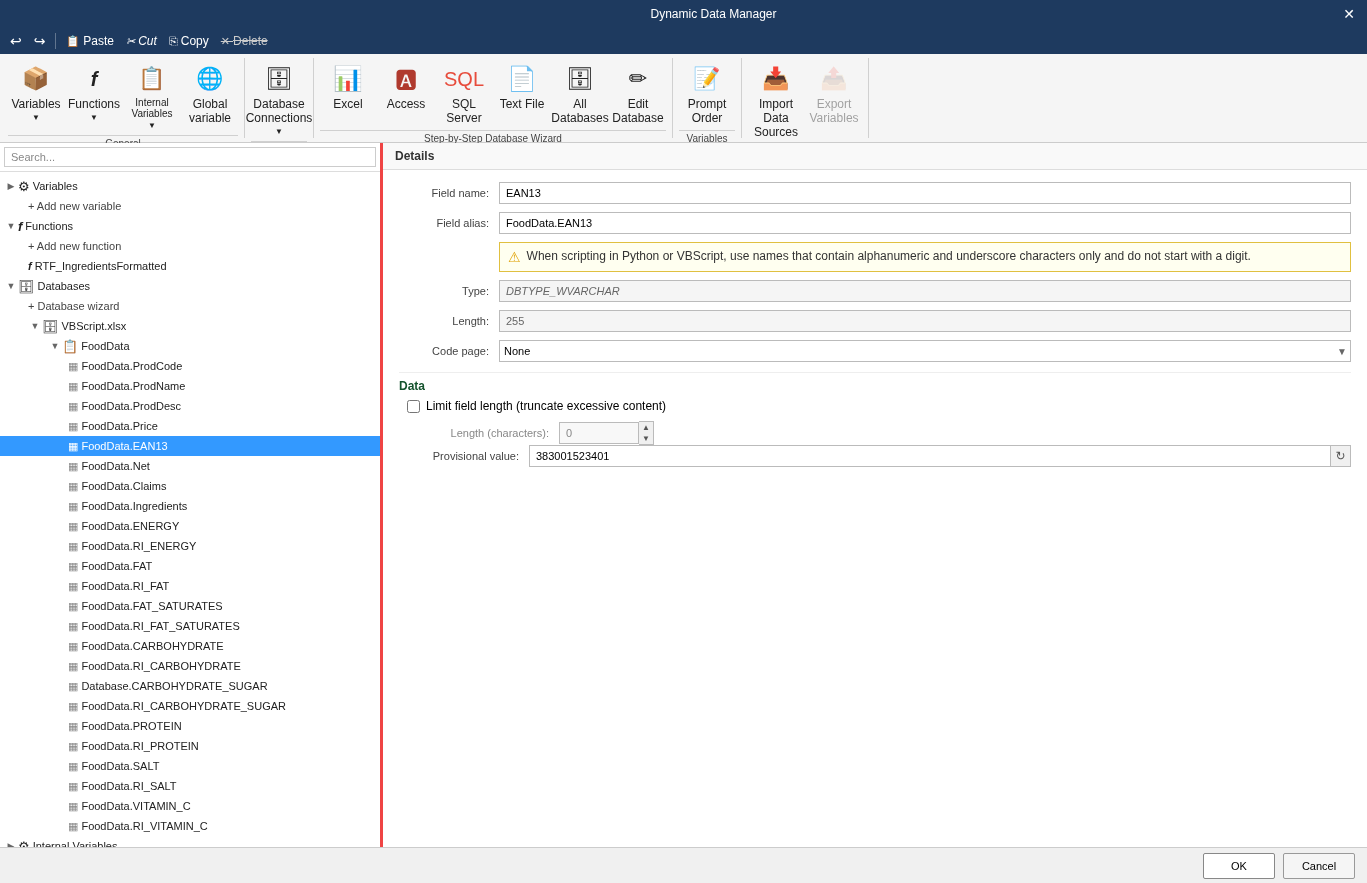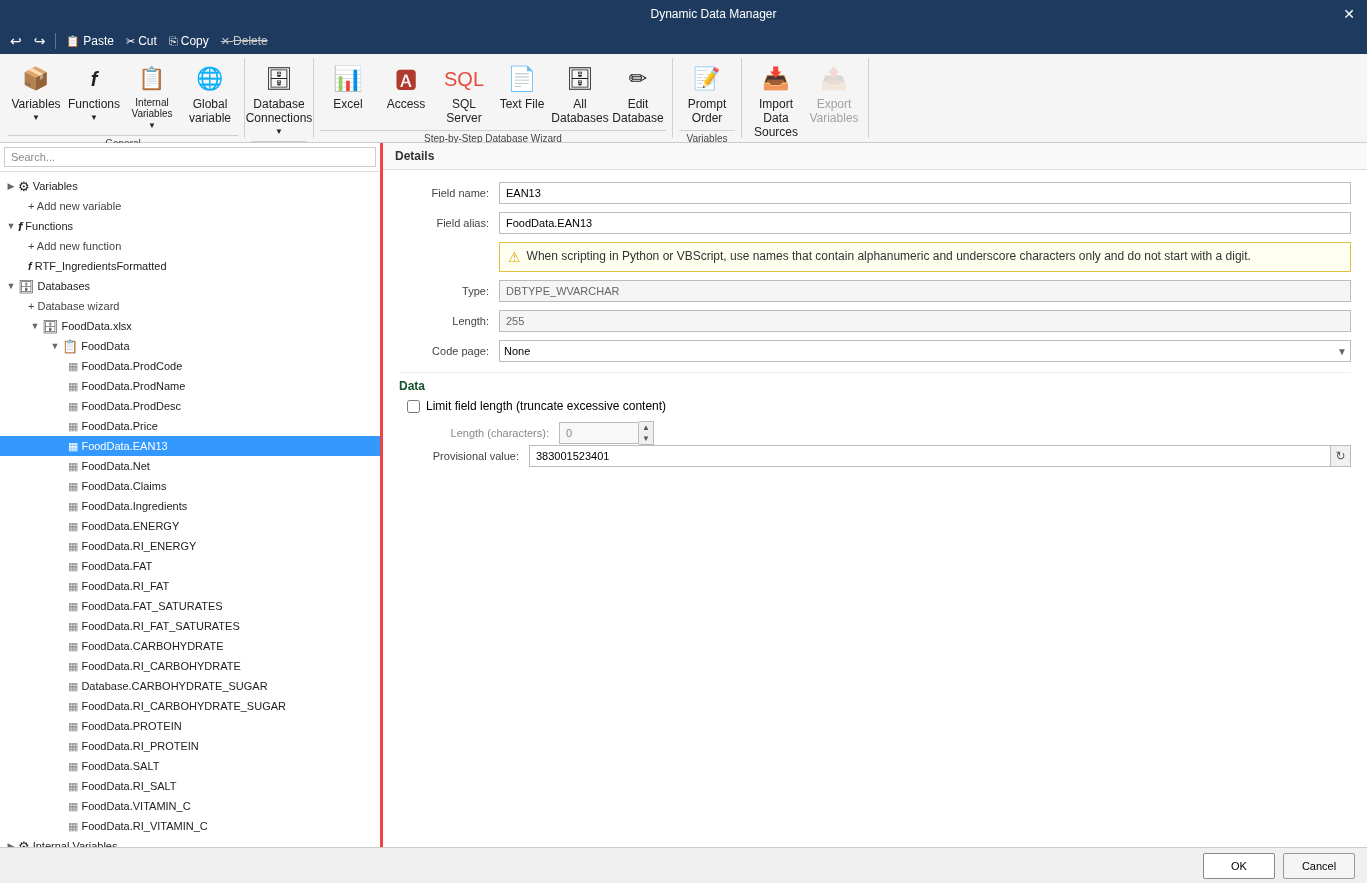--- a/index.html
+++ b/index.html
@@ -346,21 +346,21 @@
   <div class="titlebar-spacer" style="width:80px;"></div>
   <div class="titlebar-title">Dynamic Data Manager</div>
   <div class="titlebar-close">✕</div>
 </div>
 
 <div class="quick-access">
   <span class="qa-btn">↩</span>
   <span class="qa-btn">↪</span>
   <span class="qa-separator"></span>
   <span class="qa-btn" style="font-size:11px;">📋 <span>Paste</span></span>
-  <span class="qa-btn" style="font-size:11px;">✂ <span>Cut</span></span>
+  <span class="qa-btn" style="font-size:11px;font-style:italic;">✂ <span>Cut</span></span>
   <span class="qa-btn" style="font-size:11px;">⎘ <span>Copy</span></span>
   <span class="qa-btn" style="font-size:11px; text-decoration:line-through; color:#ccc;">✕ <span>Delete</span></span>
 </div>
 
 <div class="ribbon">
   <div class="ribbon-content">
 
     <div class="ribbon-group">
       <div class="ribbon-group-items">
         <div class="ribbon-btn">
@@ -489,21 +489,21 @@
         <span class="tree-icon">🗄</span>
         <span class="tree-label">Databases</span>
       </div>
       <div class="tree-node" style="padding-left:28px;">
         <span class="tree-label tree-add">+ Database wizard</span>
       </div>
 
       <div class="tree-node" style="padding-left:28px;">
         <span class="tree-toggle">▼</span>
         <span class="tree-icon">🗄</span>
-        <span class="tree-label">FoodData.xlsx</span>
+        <span class="tree-label">VBScript.xlsx</span>
       </div>
 
       <div class="tree-node" style="padding-left:48px;">
         <span class="tree-toggle">▼</span>
         <span class="tree-icon">📋</span>
         <span class="tree-label">FoodData</span>
       </div>
 
       <div class="tree-node" style="padding-left:68px;">
         <span class="tree-icon" style="color:#888; font-size:11px;">▦</span>
@@ -625,21 +625,21 @@
         <input class="form-input" type="text" value="FoodData.EAN13" style="">
       </div>
 
       <div class="warning-row">
         <span class="warning-icon">⚠</span>
         <span>When scripting in Python or VBScript, use names that contain alphanumeric and underscore characters only and do not start with a digit.</span>
       </div>
 
       <div class="form-row">
         <div class="form-label">Type:</div>
-        <input class="form-input" type="text" value="DBTYPE_WVARCHAR" style="background: rgb(245, 245, 245); color: rgb(102, 102, 102);">
+        <input class="form-input" type="text" value="DBTYPE_WVARCHAR" style="background: rgb(245, 245, 245); color: rgb(102, 102, 102); font-style: italic;">
       </div>
 
       <div class="form-row">
         <div class="form-label">Length:</div>
         <input class="form-input" type="text" value="255" style="background: rgb(245, 245, 245); color: rgb(102, 102, 102);">
       </div>
 
       <div class="form-row">
         <div class="form-label">Code page:</div>
         <div class="select-wrapper">

